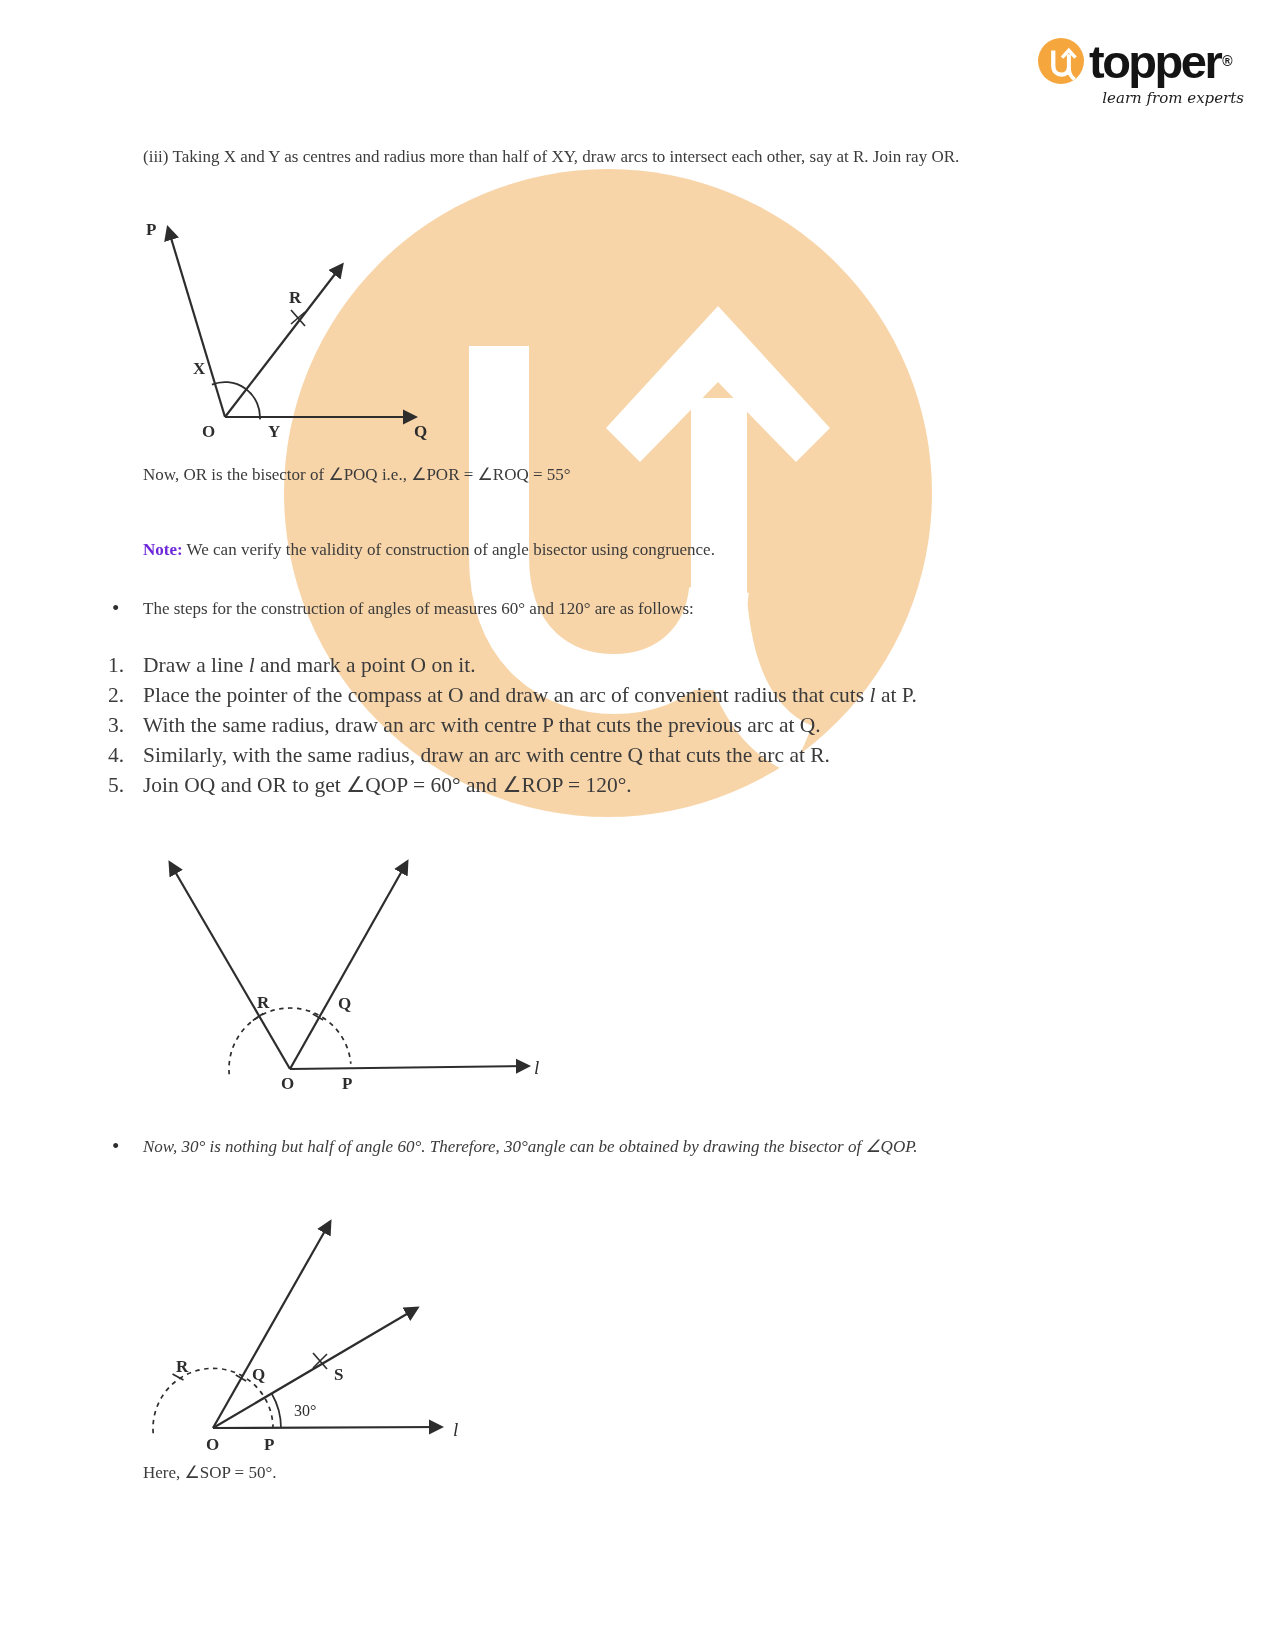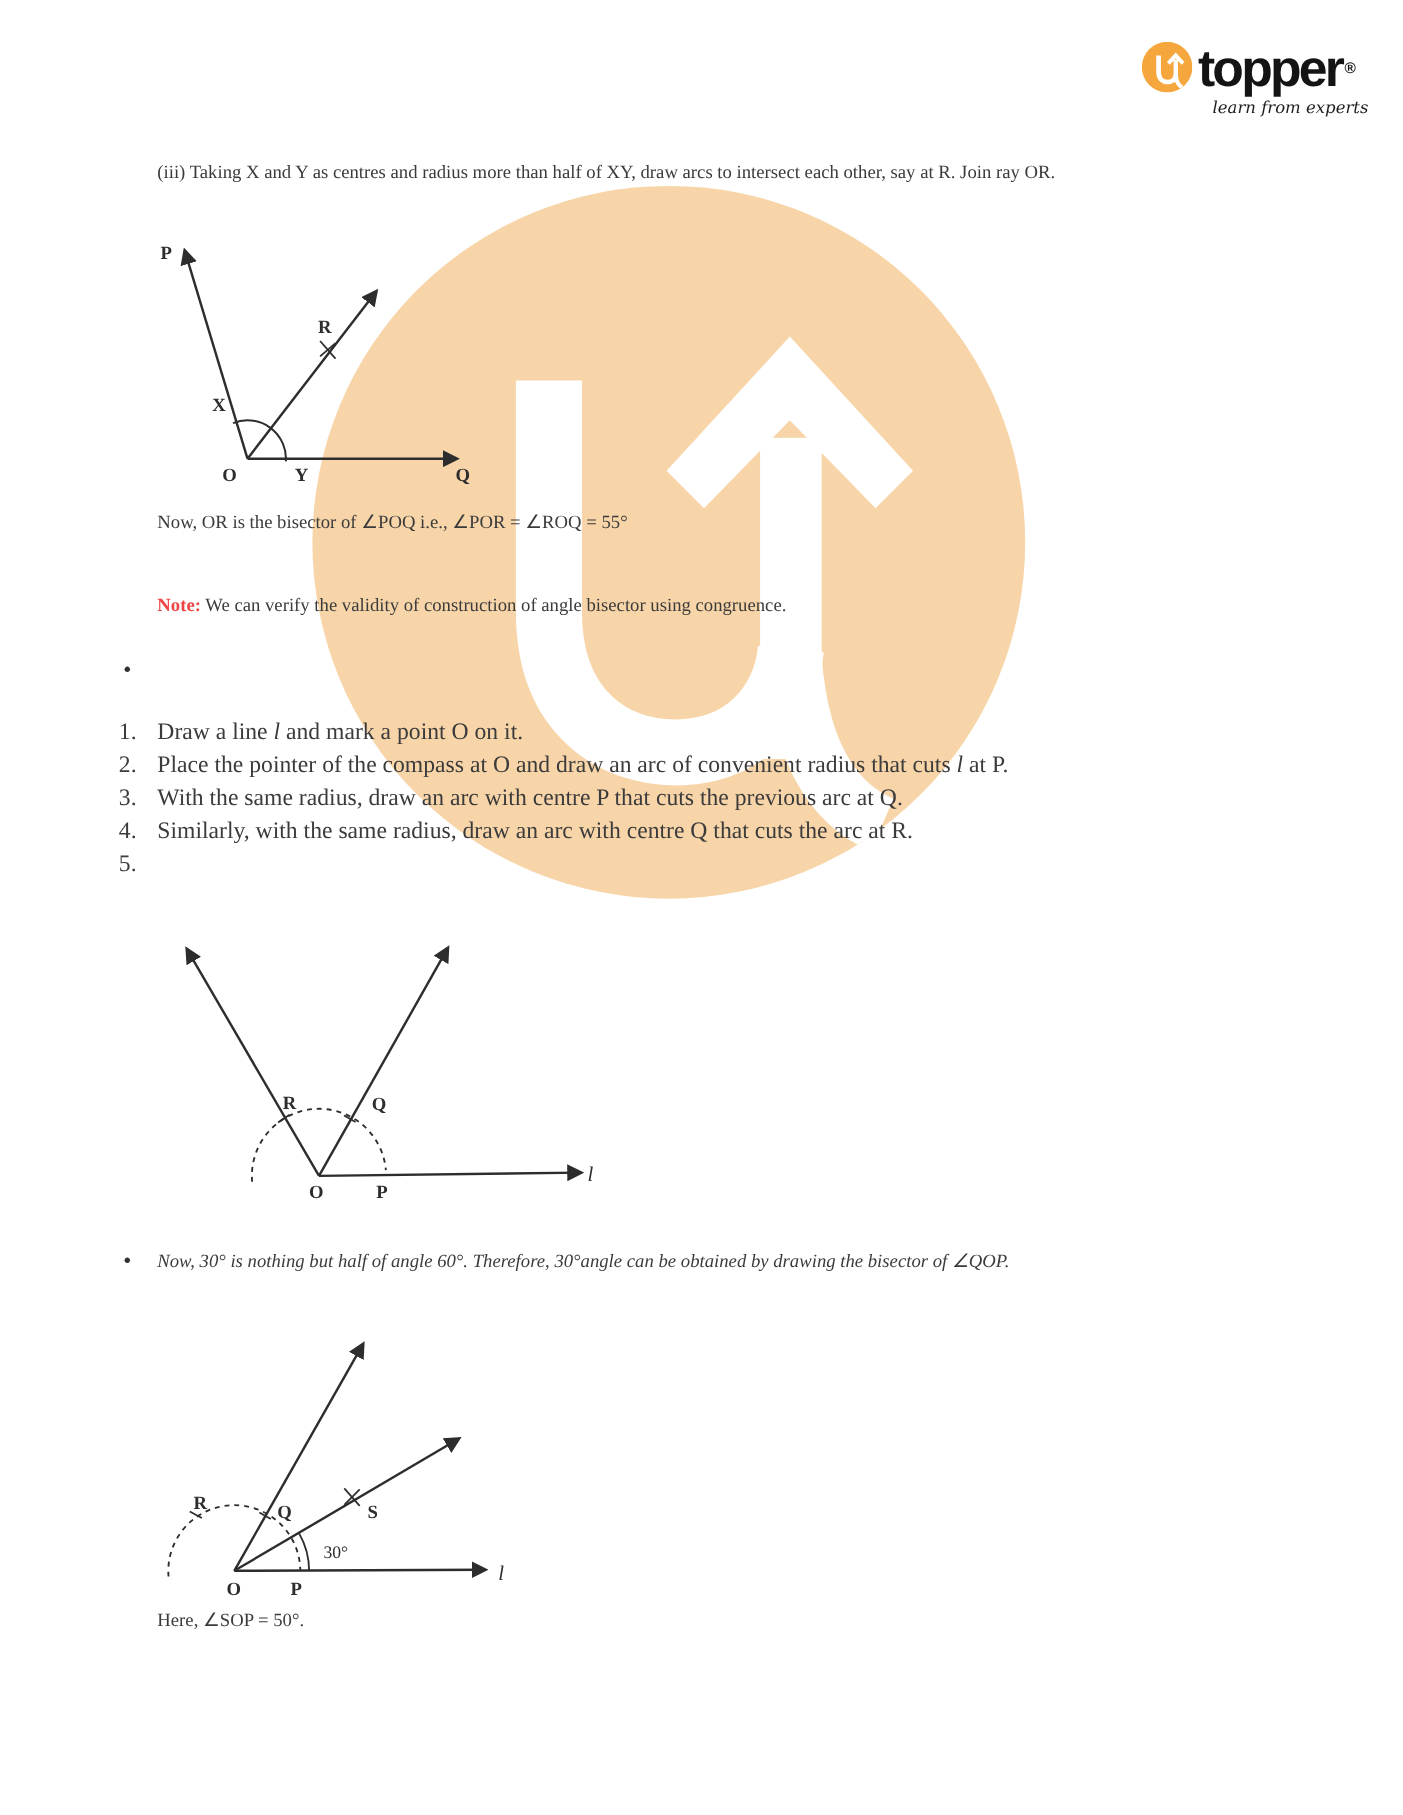--- a/index.html
+++ b/index.html
@@ -7,21 +7,21 @@
     position:relative;
     width:1275px;height:1650px;
     background:#ffffff;
     font-family:"Liberation Serif", serif;
     color:#3b3b3b;
     overflow:hidden;
   }
   .layer{position:absolute;z-index:1;}
   .wm{position:absolute;left:0;top:0;z-index:0;}
   .t{font-size:17px;line-height:30px;color:#3b3b3b;}
-  .bold{font-weight:bold;color:#ef4444;}
+  .bold{font-weight:bold;color:#6d28d9;}
   .dot{font-size:21px;color:#2f2f2f;}
   .steps{width:1120px;}
   .step{display:flex;height:30px;font-size:21.5px;line-height:30px;}
   .step .num{width:35px;flex:none;}
   .em-l{font-style:italic;}
   
   .logo{position:absolute;left:1038px;top:38px;width:210px;height:64px;z-index:2;}
   .logo-row{display:flex;align-items:flex-start;}
   .brand{
     font-family:"Liberation Sans", sans-serif;
@@ -109,40 +109,42 @@
     <text class="lbl" x="276" y="232">Q</text>
   </svg>
 
   <div class="layer t" style="left:143px;top:460px;white-space:nowrap;">Now, OR is the bisector of ∠POQ i.e., ∠POR = ∠ROQ = 55°</div>
 
   <div class="layer t" style="left:143px;top:535px;white-space:nowrap;">
     <span class="bold">Note:</span><span> We can verify the validity of construction of angle bisector using congruence.</span>
   </div>
 
   <span class="layer dot" style="left:112px;top:596px;">•</span>
+  <div class="layer t" style="left:143px;top:594px;white-space:nowrap;">The steps for the construction of angles of measures 60° and 120° are as follows:</div>
 
   <div class="layer steps" style="left:108px;top:650px;">
     <div class="step">
       <span class="num">1.</span>
       <span><span>Draw a line </span><span class="em-l">l</span><span> and mark a point O on it.</span></span>
     </div>
     <div class="step">
       <span class="num">2.</span>
       <span><span>Place the pointer of the compass at O and draw an arc of convenient radius that cuts </span><span class="em-l">l</span><span> at P.</span></span>
     </div>
     <div class="step">
       <span class="num">3.</span>
       <span><span>With the same radius, draw an arc with centre P that cuts the previous arc at Q.</span><span class="em-l"></span><span></span></span>
     </div>
     <div class="step">
       <span class="num">4.</span>
       <span><span>Similarly, with the same radius, draw an arc with centre Q that cuts the arc at R.</span><span class="em-l"></span><span></span></span>
     </div>
     <div class="step">
       <span class="num">5.</span>
+      <span><span>Join OQ and OR to get ∠QOP = 60° and ∠ROP = 120°.</span><span class="em-l"></span><span></span></span>
     </div>
   </div>
 
   <svg class="layer" style="left:140px;top:813px;" width="420" height="280" viewBox="0 0 420 280">
     <g stroke="#2d2d2d" stroke-width="2.2" fill="none">
       <line x1="150" y1="256" x2="30" y2="50" marker-end="url(#ah)"></line>
       <line x1="150" y1="256" x2="267" y2="49" marker-end="url(#ah)"></line>
       <line x1="150" y1="256" x2="388" y2="253" marker-end="url(#ah)"></line>
     </g>
     <path d="M 89.2 261.3 A 61 61 0 0 1 210.8 250.7" fill="none" stroke="#2d2d2d" stroke-width="1.7" stroke-dasharray="4.5 4.5"></path>

